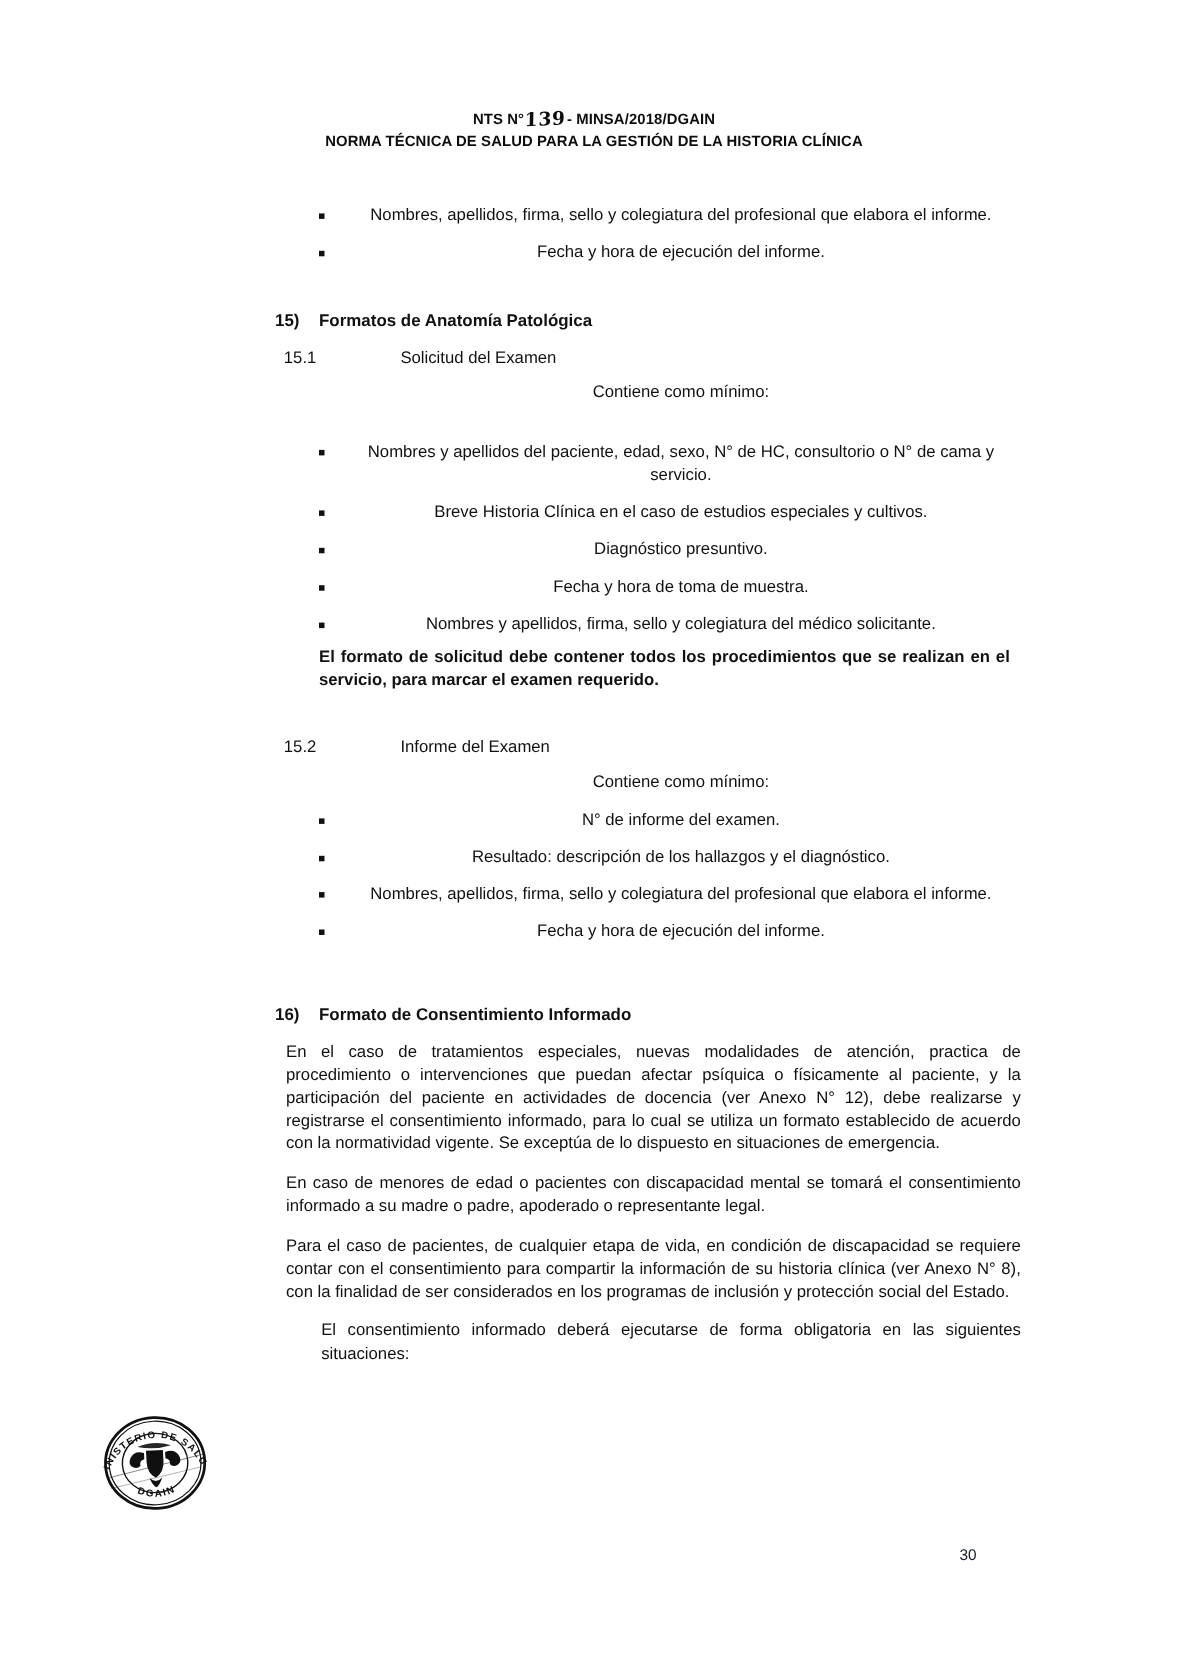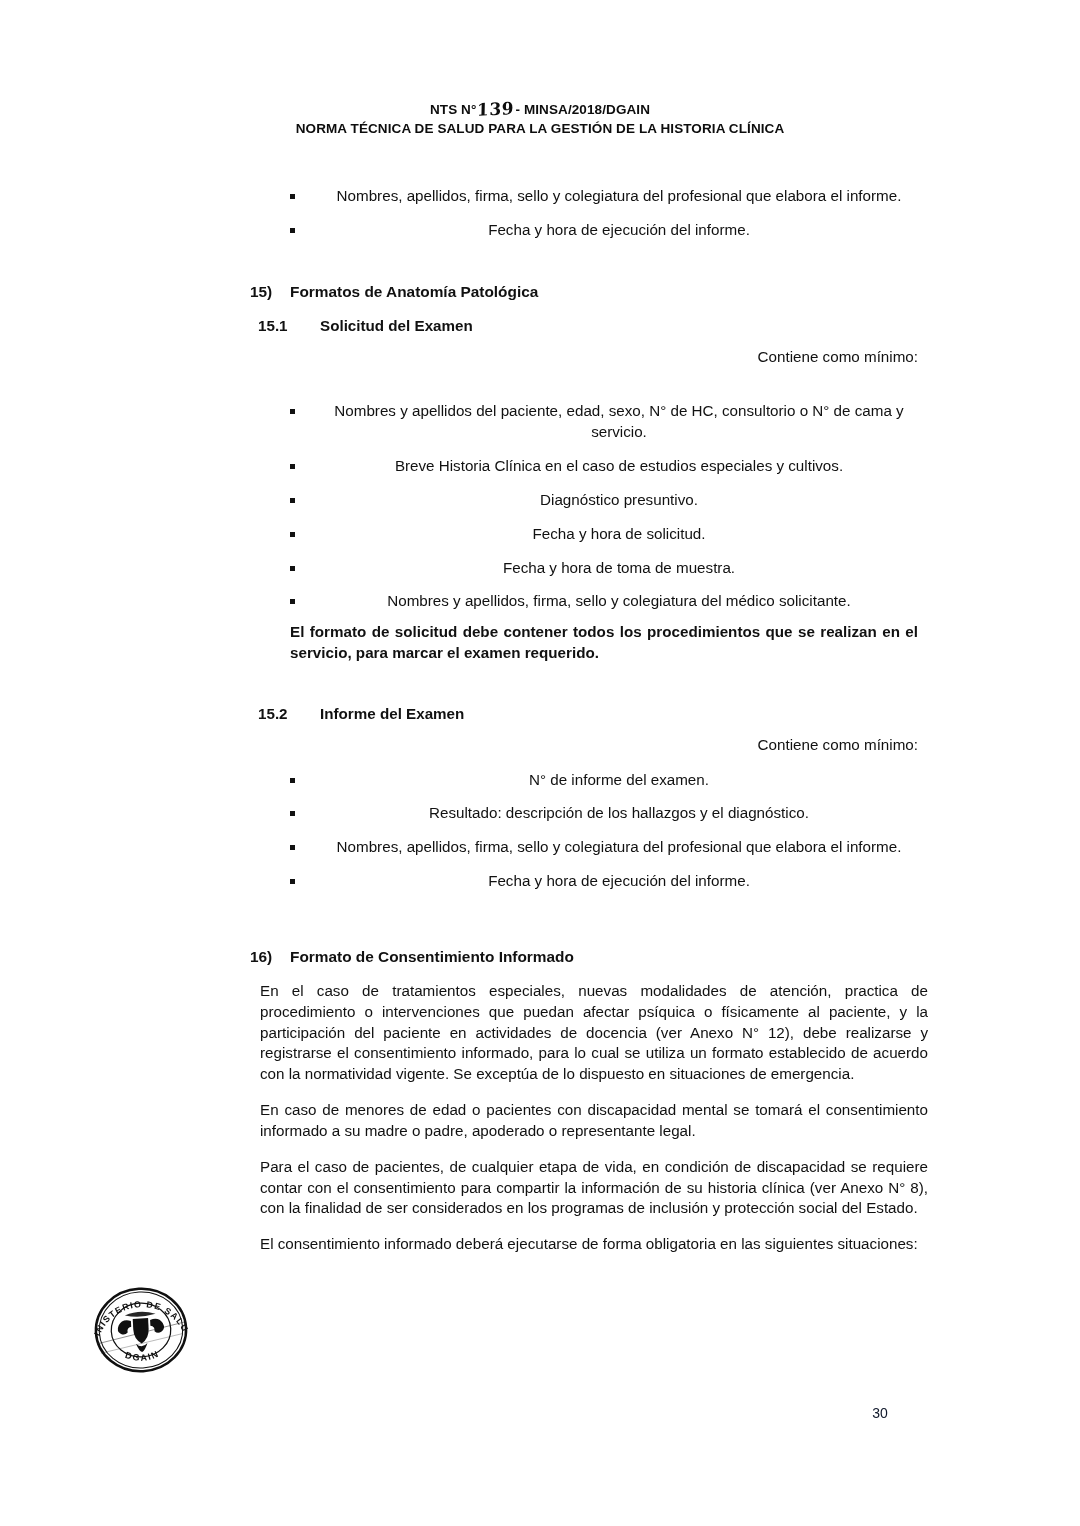--- a/index.html
+++ b/index.html
@@ -94,57 +94,58 @@
     display: flex;
   }
   .sec-heading .num {
     width: 40px;
     flex: 0 0 40px;
   }
   .sec-heading .txt { flex: 1 1 auto; }
 
   
   .sub-heading {
-    font-weight: bold;
+    font-weight: normal;
     font-size: 15.2px;
     display: flex;
     margin: 0;
     padding-left: 8px;
+    gap: 44px;
   }
   .sub-heading .num {
     width: 62px;
     flex: 0 0 62px;
   }
   .sub-heading .txt { flex: 1 1 auto; }
 
   .indented {
     padding-left: 70px;
   }
 
   .para {
     margin: 0;
     text-align: justify;
     text-justify: inter-word;
   }
   .para-left {
     margin: 0;
-    text-align: right;
+    text-align: center;
   }
   .sp-10 { height: 10px; }
   .sp-14 { height: 14px; }
   .sp-34 { height: 34px; }
   .sp-40 { height: 40px; }
 
   
   .sec16-body {
     padding-left: 10px;
     width: 668px;
   }
   .sec16-body .para { margin-bottom: 15px; }
-  .sec16-body .para:last-child { margin-bottom: 0; }
+  .sec16-body .para:last-child { margin-bottom: 0; margin-left: 32px; }
 
   
   .seal {
     position: absolute;
     left: 82px;
     top: 1282px;
     width: 118px;
     height: 96px;
     transform: rotate(-3deg);
   }
@@ -197,21 +198,20 @@
     <div class="indented">
       <p class="para-left">Contiene como mínimo:</p>
     </div>
 
     <div class="sp-34"></div>
 
     <ul class="bullets">
       <li>Nombres y apellidos del paciente, edad, sexo, N° de HC, consultorio o N° de cama y servicio.</li>
       <li>Breve Historia Clínica en el caso de estudios especiales y cultivos.</li>
       <li>Diagnóstico presuntivo.</li>
-      <li>Fecha y hora de solicitud.</li>
       <li>Fecha y hora de toma de muestra.</li>
       <li>Nombres y apellidos, firma, sello y colegiatura del médico solicitante.</li>
     </ul>
 
     <div class="sp-10"></div>
 
     <div style="padding-left:40px;font-weight:bold;">
       <p class="para">El formato de solicitud debe contener todos los procedimientos que se realizan en el servicio, para marcar el examen requerido.</p>
     </div>
 

